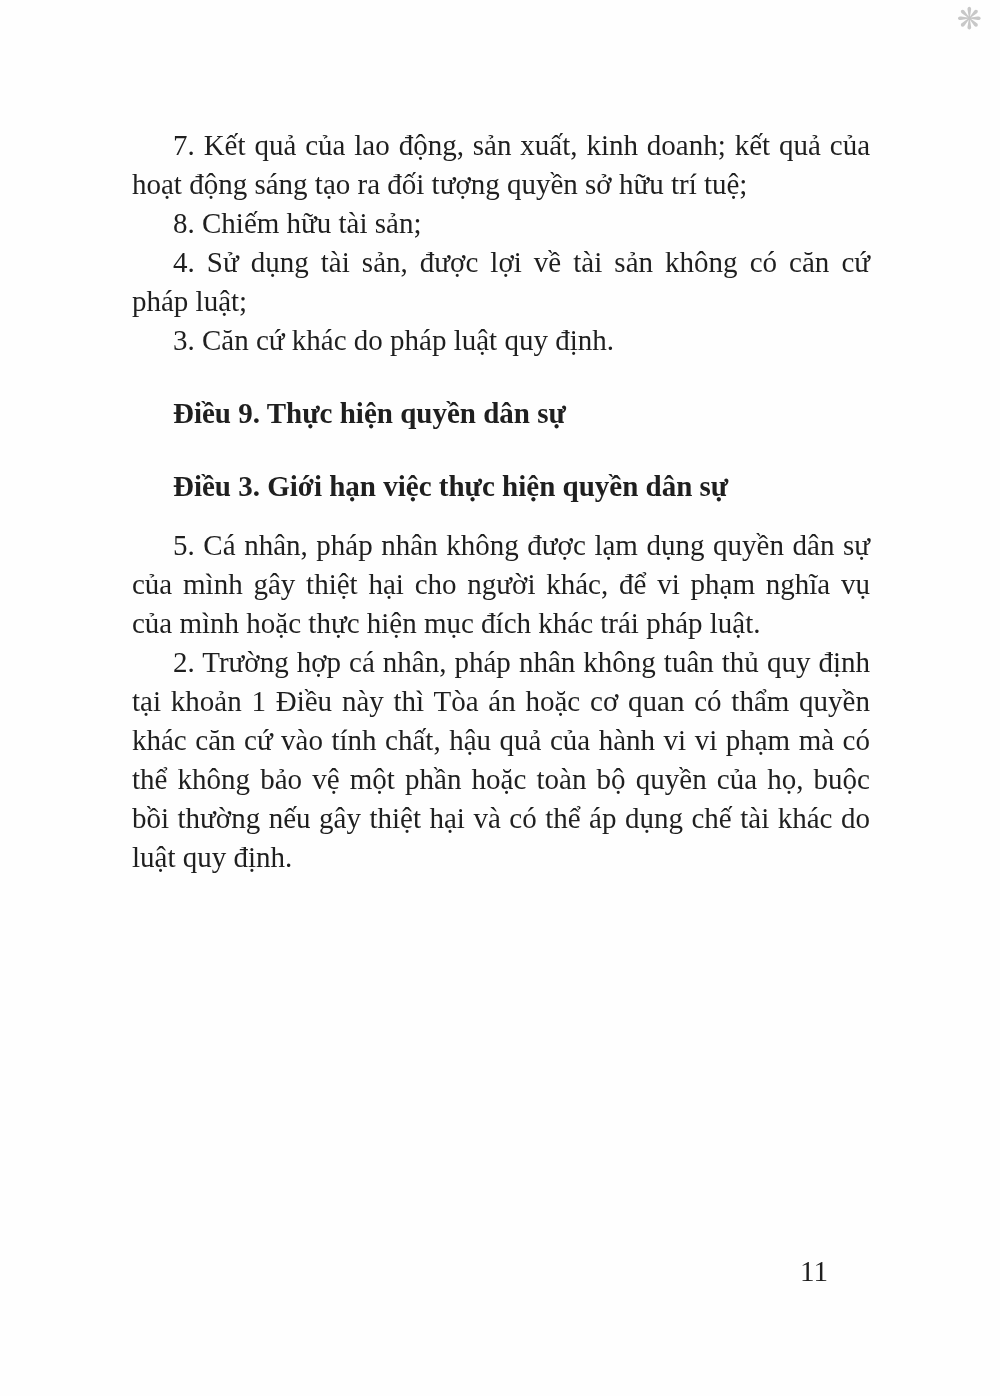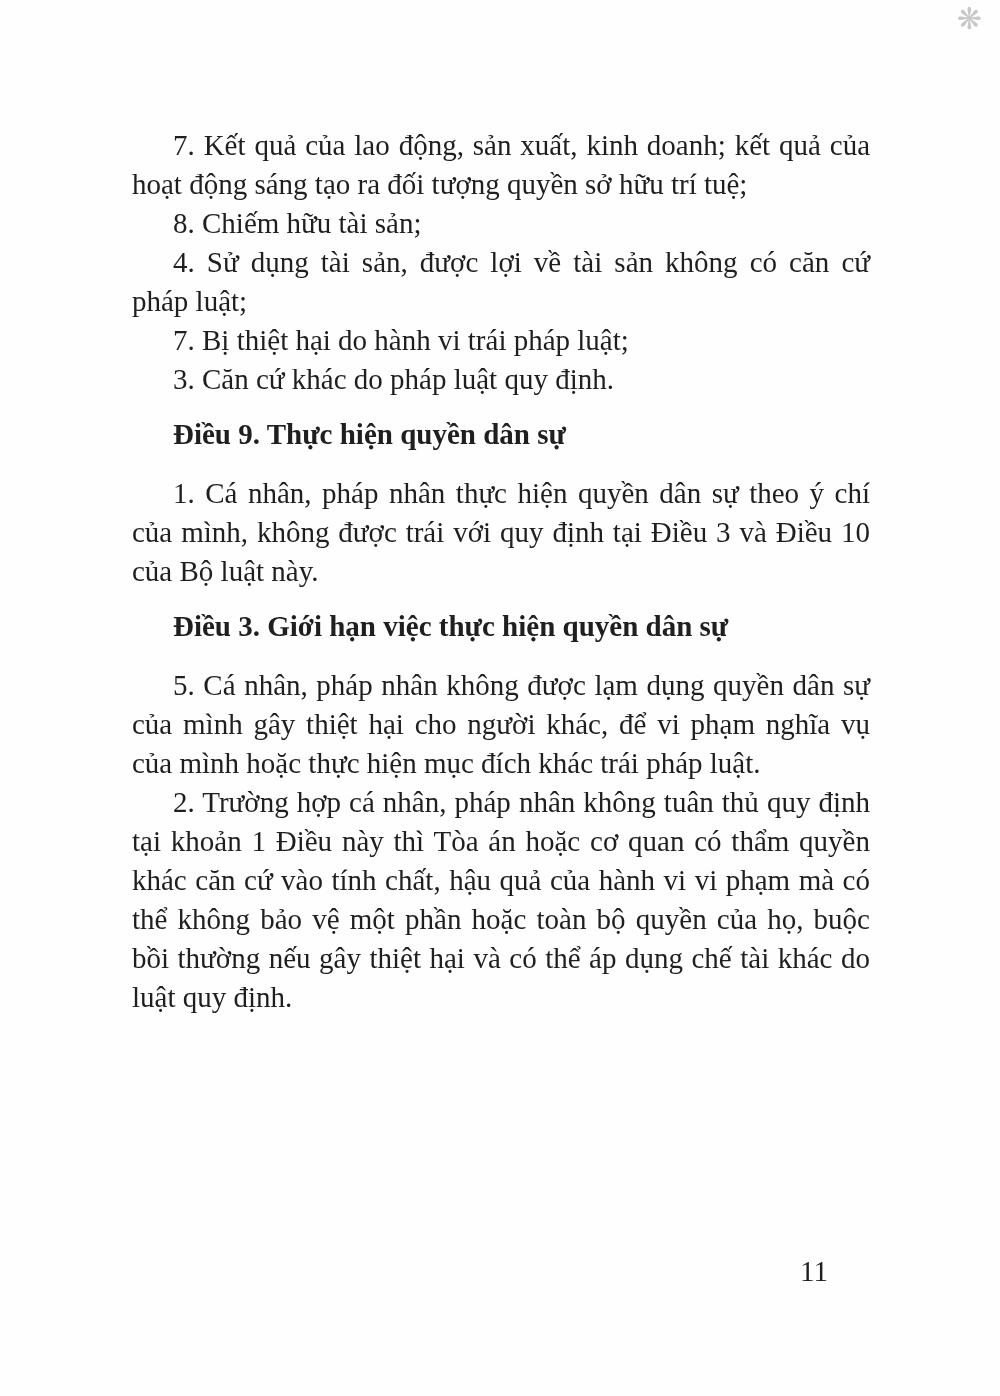--- a/index.html
+++ b/index.html
@@ -44,21 +44,21 @@
   .body-text p{
     text-indent:41px;
     margin:0;
   }
   .body-text h2{
     font-size:29px;
     line-height:39px;
     font-weight:700;
     text-indent:41px;
     text-align:left;
-    margin:16px 0 20px 0;
+    margin:34px 0 20px 0;
   }
   .page-number{
     position:absolute;
     top:1252px;
     right:172px;
     font-size:29px;
     line-height:39px;
     color:var(--ink);
     text-align:right;
   }
@@ -68,26 +68,24 @@
 
 <div class="page">
 
   <span class="ornament">❋</span>
 
   <main class="body-text">
 
     <p>7. Kết quả của lao động, sản xuất, kinh doanh; kết quả của hoạt động sáng tạo ra đối tượng quyền sở hữu trí tuệ;</p>
     <p>8. Chiếm hữu tài sản;</p>
     <p>4. Sử dụng tài sản, được lợi về tài sản không có căn cứ pháp luật;</p>
-    <p>7. Bị thiệt hại do hành vi trái pháp luật;</p>
     <p>3. Căn cứ khác do pháp luật quy định.</p>
 
     <h2>Điều 9. Thực hiện quyền dân sự</h2>
 
-    <p>1. Cá nhân, pháp nhân thực hiện quyền dân sự theo ý chí của mình, không được trái với quy định tại Điều 3 và Điều 10 của Bộ luật này.</p>
 
     <h2>Điều 3. Giới hạn việc thực hiện quyền dân sự</h2>
 
     <p>5. Cá nhân, pháp nhân không được lạm dụng quyền dân sự của mình gây thiệt hại cho người khác, để vi phạm nghĩa vụ của mình hoặc thực hiện mục đích khác trái pháp luật.</p>
     <p>2. Trường hợp cá nhân, pháp nhân không tuân thủ quy định tại khoản 1 Điều này thì Tòa án hoặc cơ quan có thẩm quyền khác căn cứ vào tính chất, hậu quả của hành vi vi phạm mà có thể không bảo vệ một phần hoặc toàn bộ quyền của họ, buộc bồi thường nếu gây thiệt hại và có thể áp dụng chế tài khác do luật quy định.</p>
 
   </main>
 
   <div class="page-number">11</div>
 

